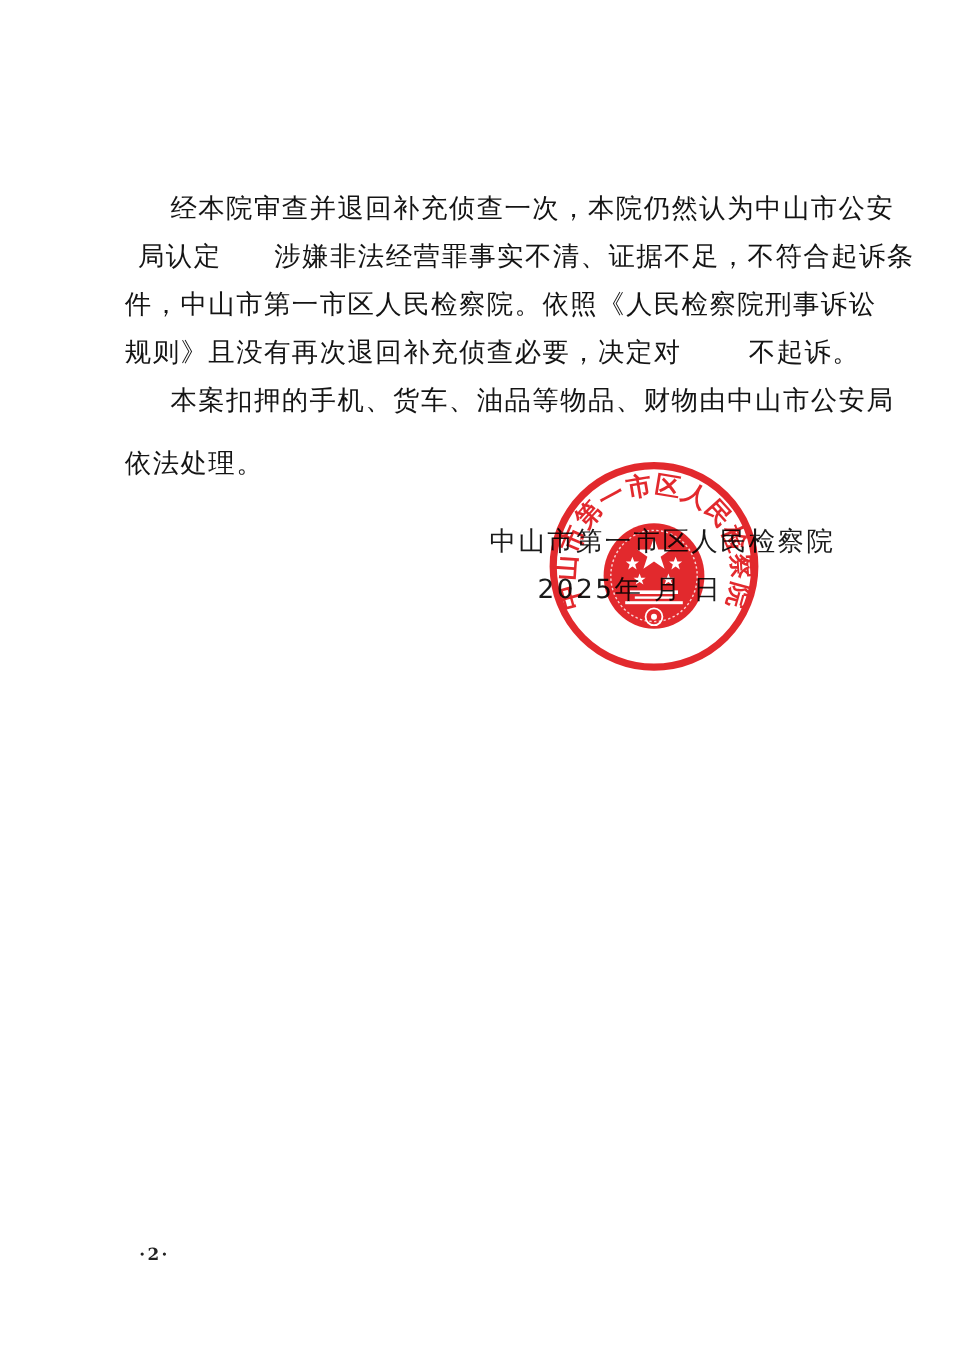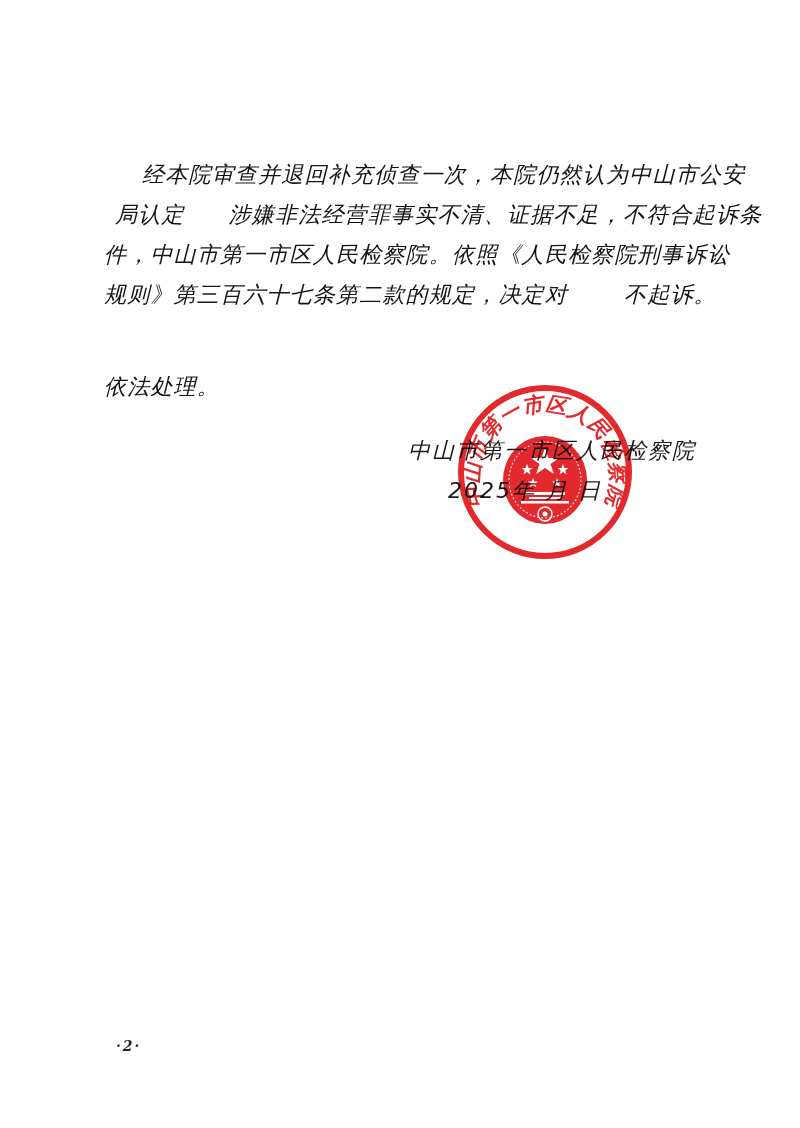--- a/index.html
+++ b/index.html
@@ -4,21 +4,21 @@
   <style>
     html, body { margin: 0; padding: 0; }
     body {
       width: 800px; height: 1128px;
       background: #ffffff;
       position: relative;
       overflow: hidden;
       font-family: "DejaVu Serif", "Liberation Serif", serif;
       color: #141414;
     }
-    .page { position: absolute; left: 0; top: 0; width: 800px; height: 820px; font-style: italic; }
+    .page { position: absolute; left: 0; top: 0; width: 800px; height: 820px; }
     .line {
       position: absolute;
       font-size: 22px;
       letter-spacing: 1.2px;
       white-space: nowrap;
       line-height: 30px;
     }
     .gap { display: inline-block; }
     .signature {
       position: absolute;
@@ -52,23 +52,26 @@
   <div class="line" style="left:142px; top:160px;">
     <span>经本院审查并退回补充侦查一次，本院仍然认为中山市公安</span>
   </div>
   <div class="line" style="left:115px; top:200px;">
     <span>局认定</span><span class="gap" style="width:44px;"></span><span>涉嫌非法经营罪事实不清、证据不足，不符合起诉条</span>
   </div>
   <div class="line" style="left:104px; top:240px;">
     <span>件，中山市第一市区人民检察院。依照《人民检察院刑事诉讼</span>
   </div>
   <div class="line" style="left:104px; top:280px;">
-    <span>规则》第三百六十七条第二款的规定，决定对</span><span class="gap" style="width:56px;"></span><span>不起诉。</span>
+    <span>规则》且没有再次退回补充侦查必要，决定对</span><span class="gap" style="width:56px;"></span><span>不起诉。</span>
   </div>
 
+  <div class="line" style="left:142px; top:320px;">
+    <span>本案扣押的手机、货车、油品等物品、财物由中山市公安局</span>
+  </div>
   <div class="line" style="left:104px; top:372px;">
     <span>依法处理。</span>
   </div>
 
   <div class="signature" style="left:408px; top:436px;">中山市第一市区人民检察院</div>
   <div class="signature" style="left:448px; top:476px;">2025年  月  日</div>
 
   <svg class="seal" viewBox="0 0 180 180">
     <defs>
       <path id="sealArc" d="M 28 118 A 66 66 0 1 1 152 118"></path>

